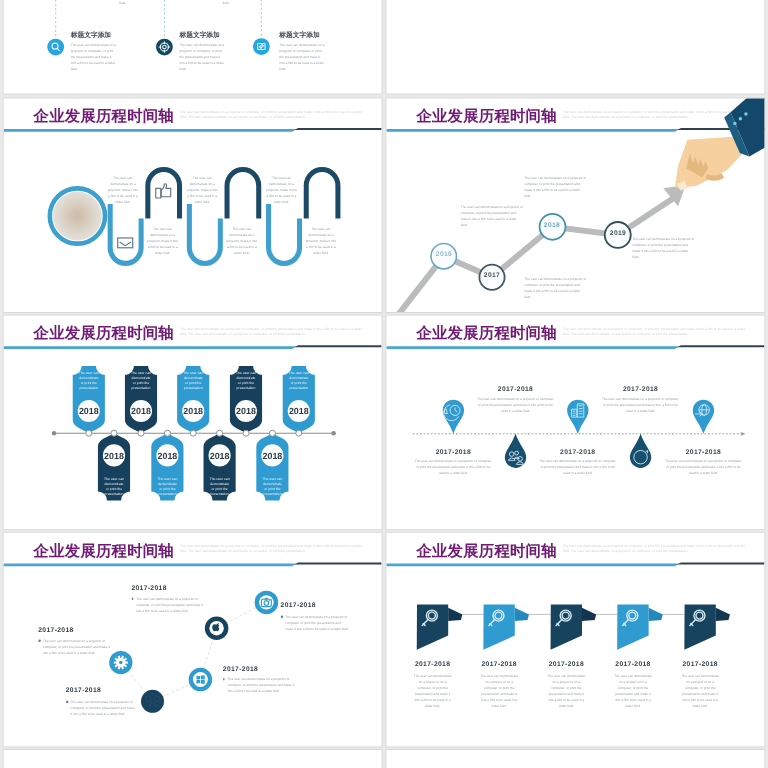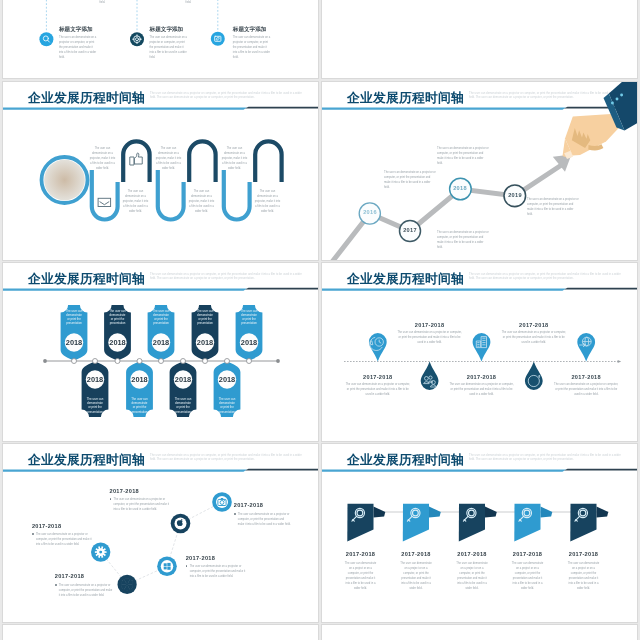--- a/index.html
+++ b/index.html
@@ -6,21 +6,21 @@
   body{width:640px;height:640px;overflow:hidden;background:#e9e9e9;
        font-family:"Liberation Sans","DejaVu Sans",sans-serif;}
   .grid{position:absolute;left:0;top:0;width:640px;height:640px;}
   .slide{position:absolute;background:#fff;overflow:hidden;box-sizing:border-box;
          border:1px solid #d9d9d9;}
   svg{display:block;overflow:visible;}
 
   
   .shdr{position:absolute;left:0;top:0;width:315px;height:30px;}
   .shdr .t{position:absolute;left:25px;top:10px;font-size:12.8px;font-weight:bold;
-           color:#0c4a6e;white-space:nowrap;letter-spacing:0.2px;line-height:1;
+           color:#701a75;white-space:nowrap;letter-spacing:0.2px;line-height:1;
            font-family:"DejaVu Sans",sans-serif;}
   .shdr .s{position:absolute;left:147px;top:8.5px;width:157px;font-size:2.8px;
            color:#ccd2d6;line-height:1.62;}
   .shdr .rule{position:absolute;left:0;top:22px;width:315px;height:8px;}
 
   .mini{position:absolute;font-size:2.7px;color:#9aa3a9;line-height:1.85;}
   .yr{position:absolute;font-size:5.6px;font-weight:bold;color:#3c4850;
       letter-spacing:0.3px;white-space:nowrap;}
   .mini.ctr{text-align:center;}
 </style>

